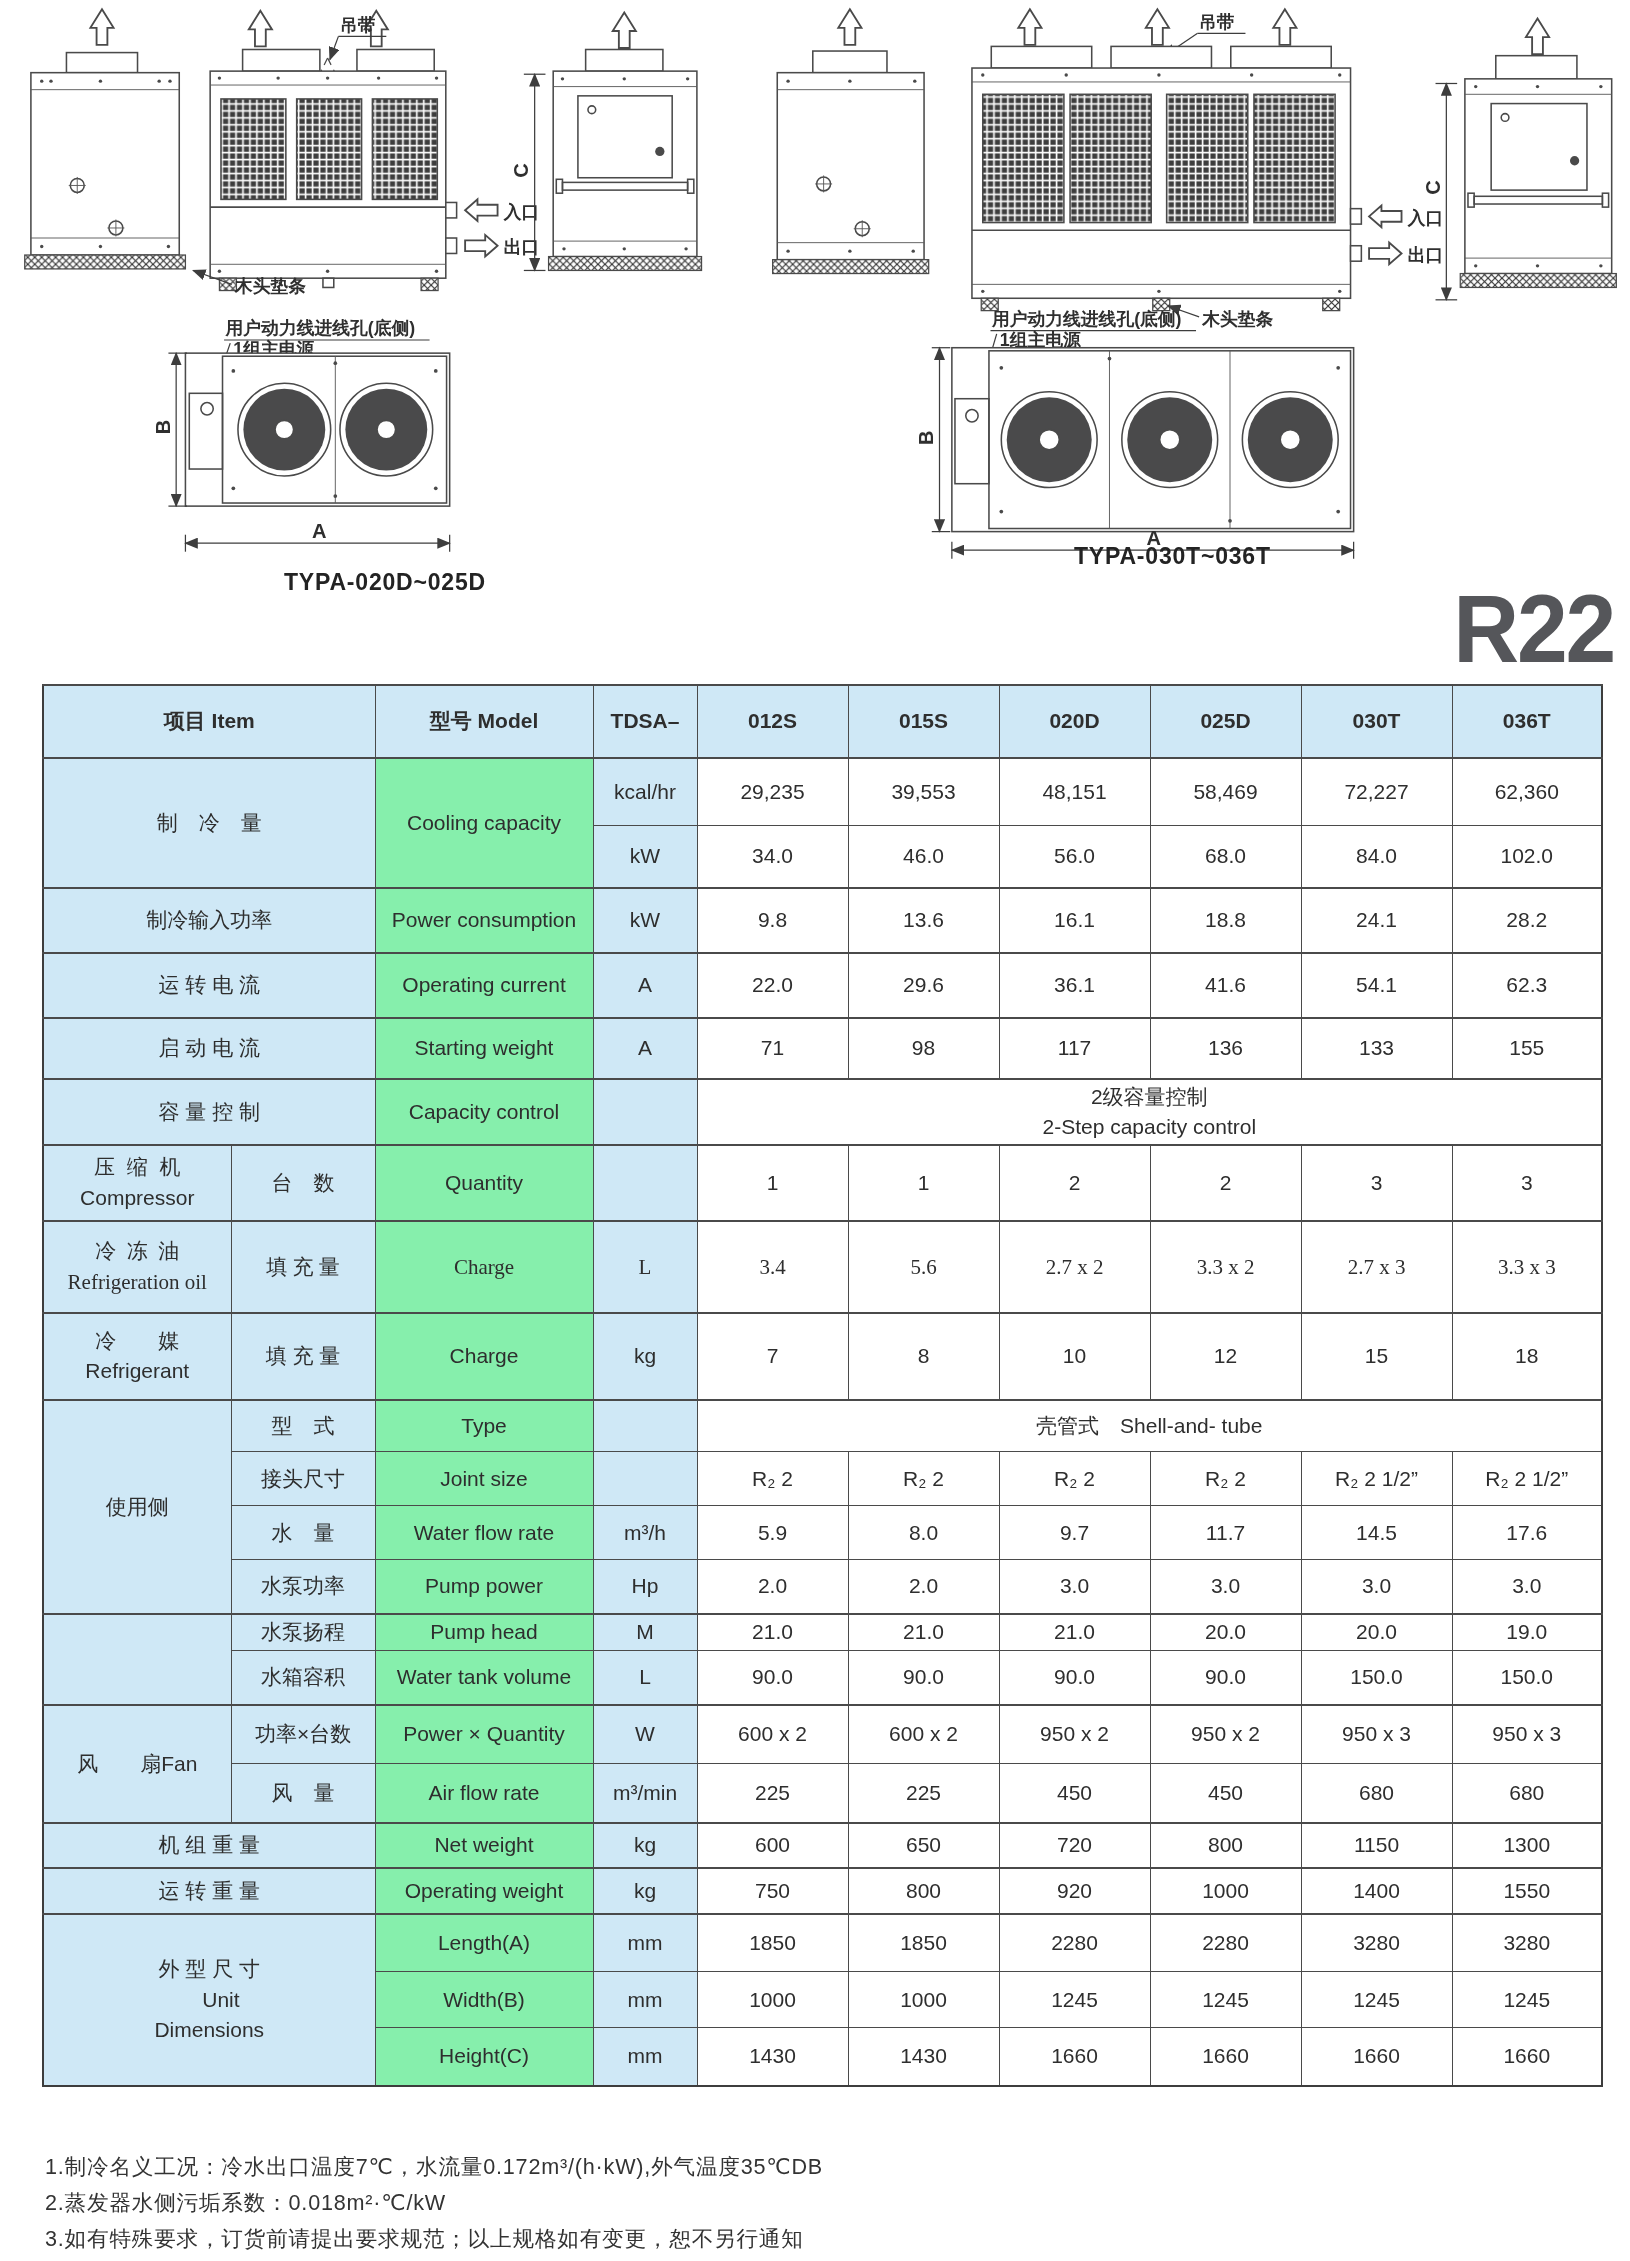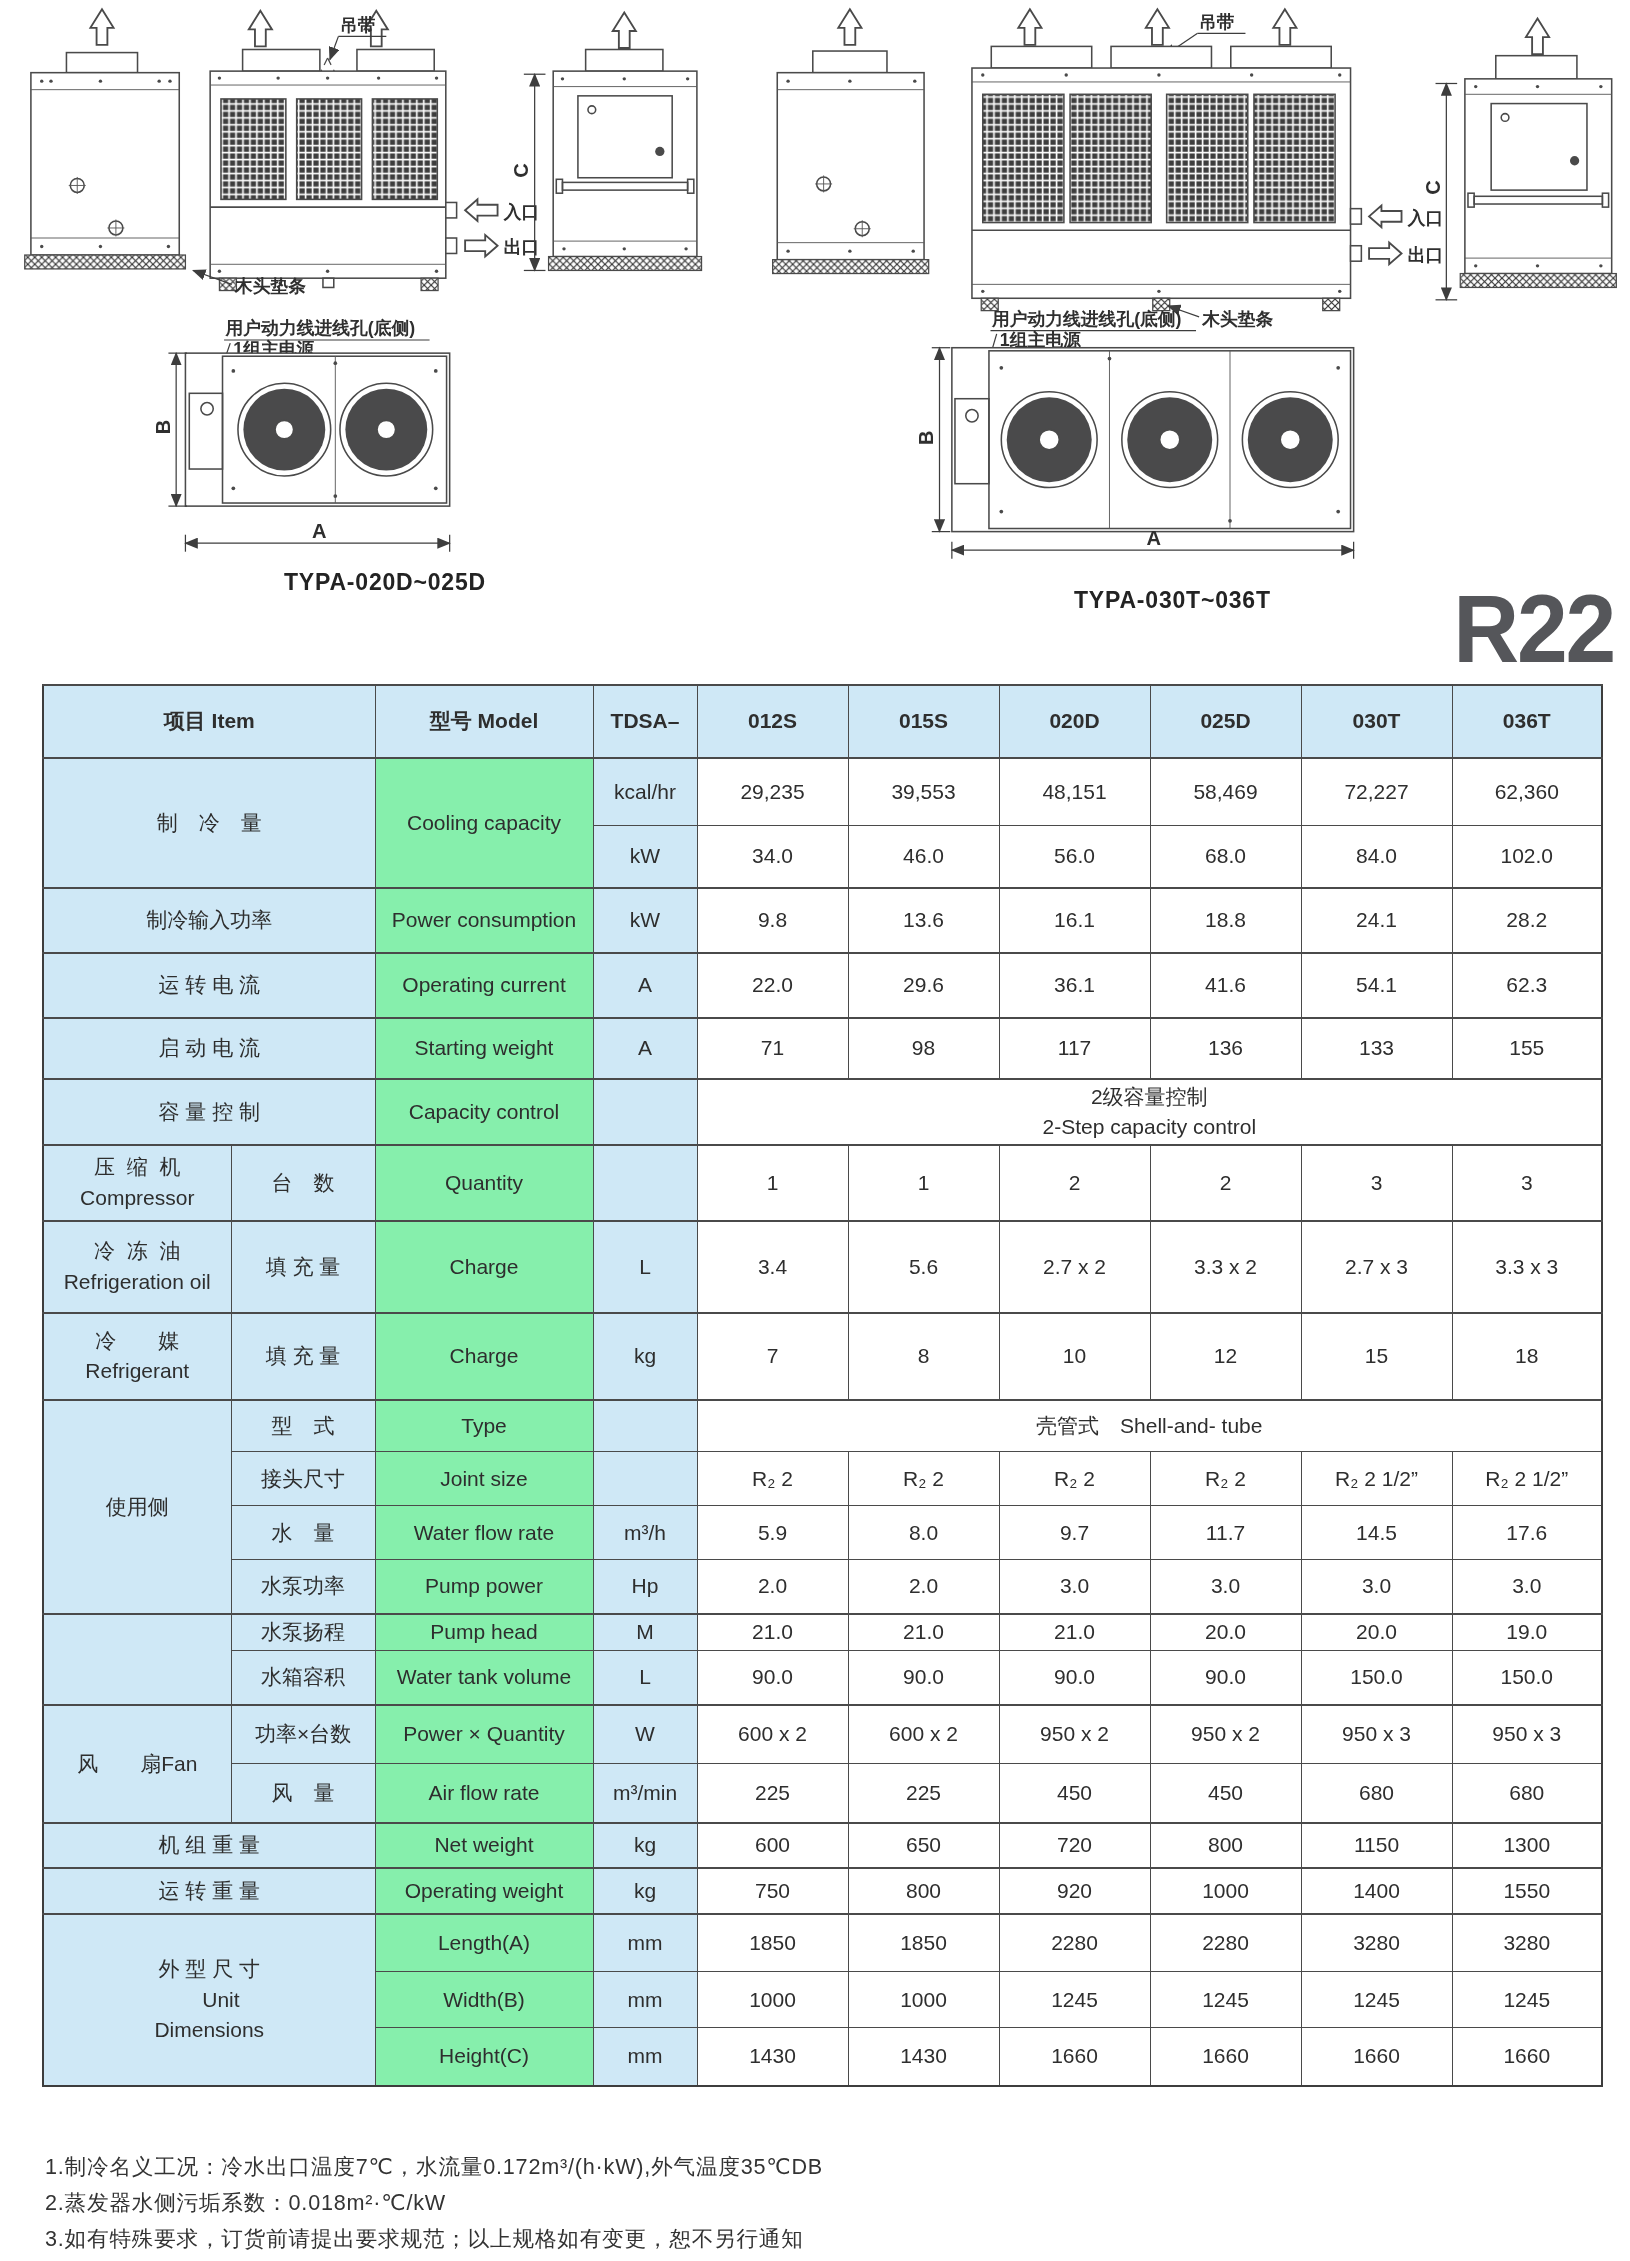--- a/index.html
+++ b/index.html
@@ -17,21 +17,21 @@
   .fan{fill:#4a4a4b;}
   .ring{fill:none;stroke:#4a4a4a;stroke-width:2;}
   .hub{fill:#ffffff;stroke:#4a4a4a;stroke-width:2;}
   .mesh{fill:url(#mesh);stroke:#4a4a4a;stroke-width:2;}
   .hat{fill:url(#hatch);stroke:#4a4a4a;stroke-width:1.6;}
   text.dl{font-size:23px;fill:#2f2f2f;font-weight:bold;}
   text.dm{font-size:26px;fill:#2f2f2f;font-weight:bold;}
 
   .caption{position:absolute;font-weight:bold;font-size:23px;color:#232323;letter-spacing:0.8px;}
   #cap-left{left:284px;top:569px;}
-  #cap-right{left:1074px;top:587px;}
+  #cap-right{left:1074px;top:543px;}
   .r22{position:absolute;right:17px;top:573px;font-size:97px;font-weight:bold;color:#55565a;
        letter-spacing:-2.3px;transform:scaleX(.94);transform-origin:100% 50%;}
 
   table.spec{position:absolute;left:42px;top:684px;width:1561px;border-collapse:collapse;
              table-layout:fixed;border:2.3px solid #3d3d3d;}
   table.spec td{border:1.1px solid #4a4a4a;font-size:21px;color:#2e2e2e;text-align:center;
                 vertical-align:middle;padding:1.5px 6.2px;box-sizing:border-box;line-height:1.45;
                 white-space:pre-wrap;overflow:hidden;}
   tr.tk>td{border-top-width:2.3px;}
   td.hd{background:#cfe8f6;font-weight:bold;font-size:22.4px;}
@@ -439,21 +439,21 @@
           <td class="sub">台　数</td>
           <td class="en">Quantity</td>
           <td class="unit"></td>
           <td class="val">1</td>
           <td class="val">1</td>
           <td class="val">2</td>
           <td class="val">2</td>
           <td class="val">3</td>
           <td class="val">3</td>
         </tr>
-        <tr class="tk" style="height: 92px;">
+        <tr class="tk" style="height: 92px; font-family: Liberation Serif, serif;">
           <td class="lbl">冷  冻  油<br>Refrigeration oil</td>
           <td class="sub">填 充 量</td>
           <td class="en">Charge</td>
           <td class="unit">L</td>
           <td class="val">3.4</td>
           <td class="val">5.6</td>
           <td class="val">2.7 x 2</td>
           <td class="val">3.3 x 2</td>
           <td class="val">2.7 x 3</td>
           <td class="val">3.3 x 3</td>

